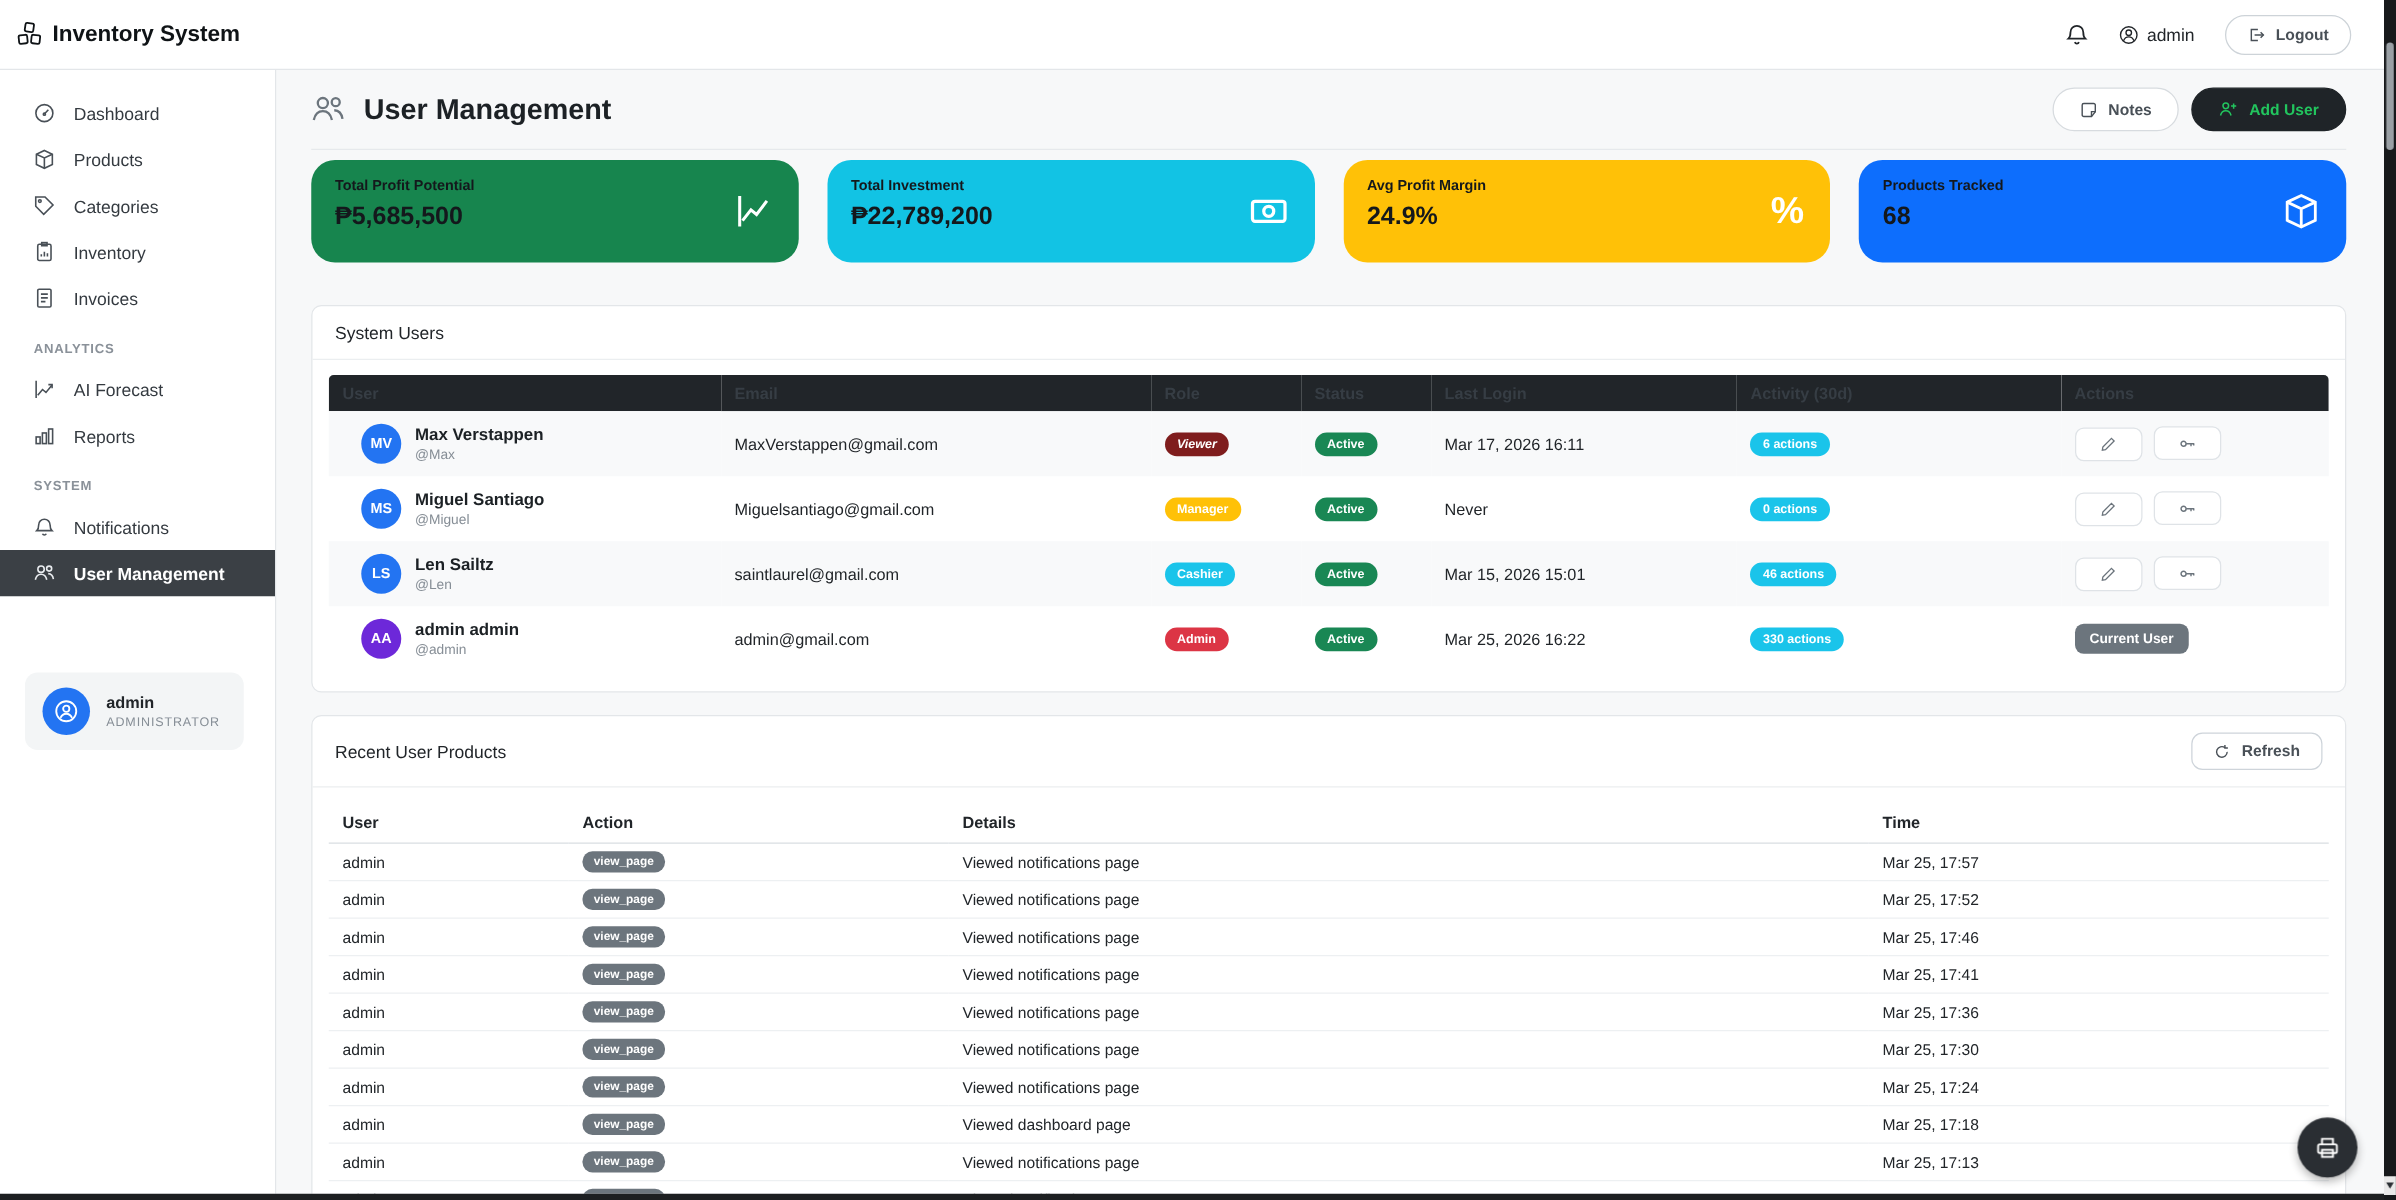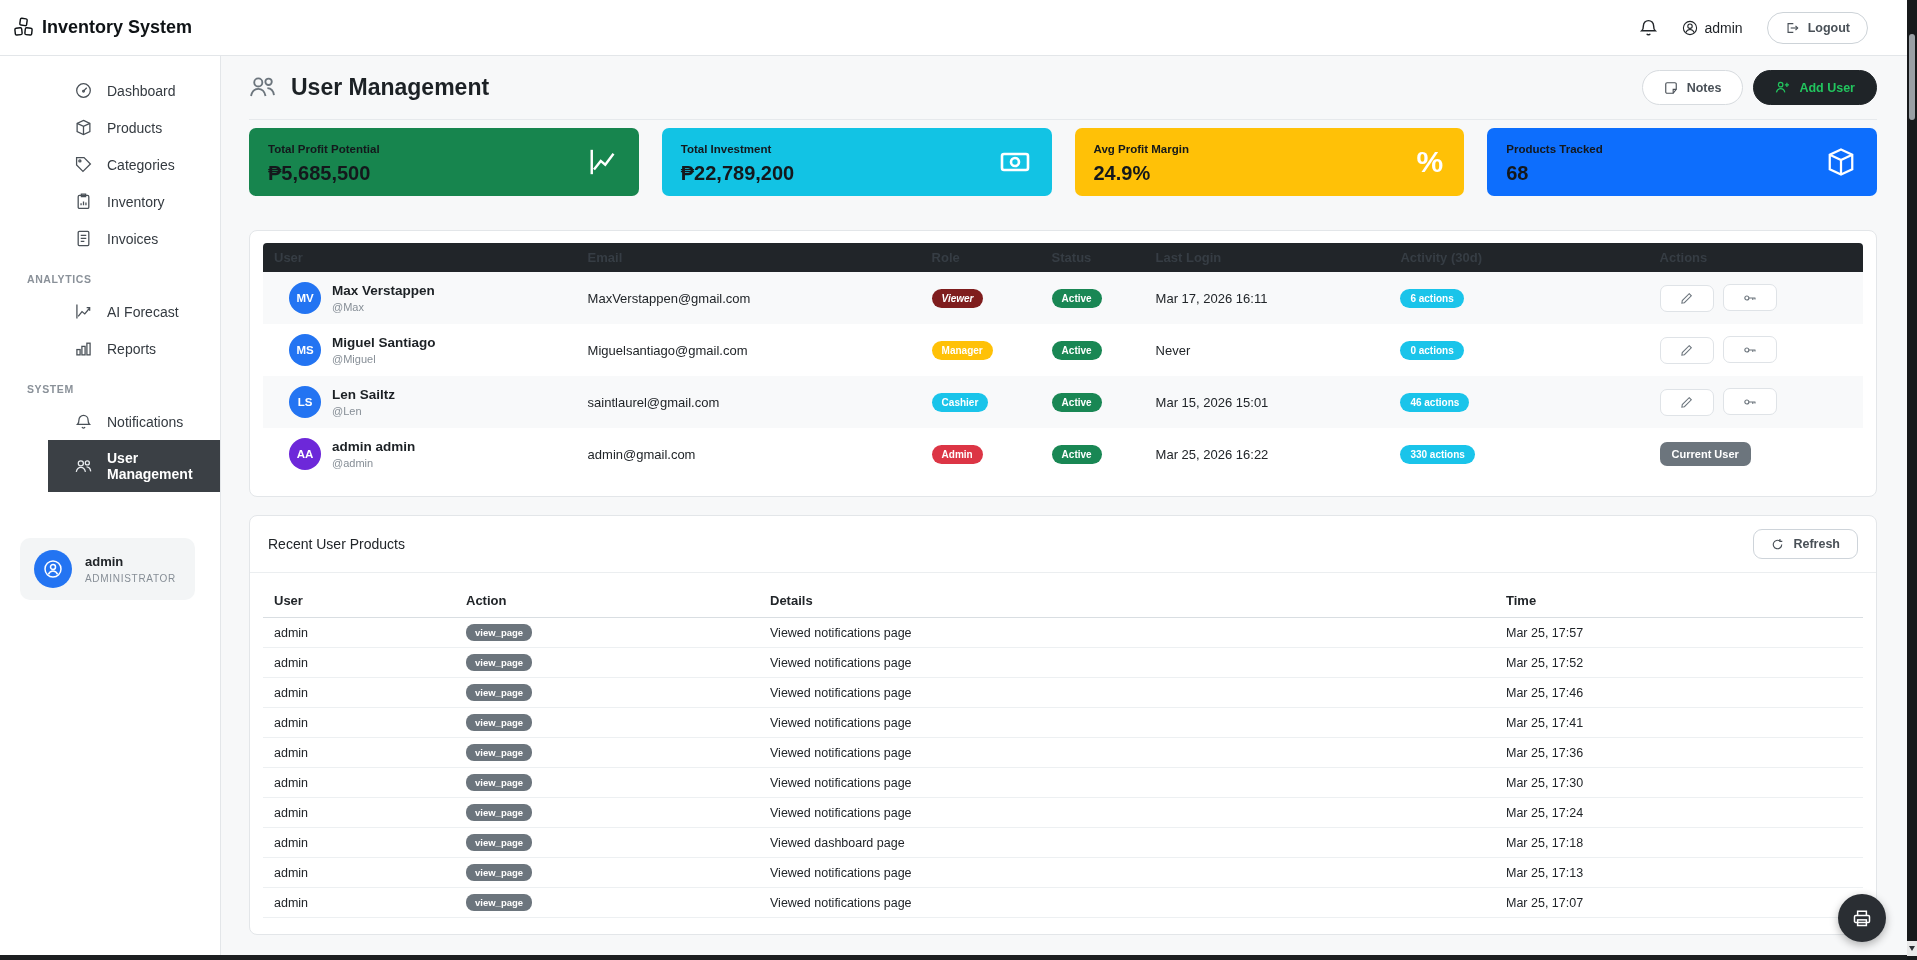--- a/index.html
+++ b/index.html
@@ -1,51 +1,51 @@
 <!DOCTYPE html>
 <html><head>
 <meta charset="utf-8">
 <style>
   * { box-sizing: border-box; margin: 0; padding: 0; }
   html,body { width:1917px; height:960px; overflow:hidden; }
   body { font-family:"Liberation Sans", sans-serif; background:#f7f8f9; color:#212529; position:relative; }
   svg { display:block; }
 
   
-  .topbar { position:fixed; top:0; left:0; right:0; height:56px; background:#fff; border-bottom:1px solid #e3e6e9; display:flex; align-items:center; padding:0 49px 0 13px; z-index:30; }
+  .topbar { position:fixed; top:0; left:0; right:0; height:56px; background:#fff; border-bottom:1px solid #e3e6e9; display:flex; align-items:center; padding:0 36px 0 13px; z-index:30; }
   .brand { display:flex; align-items:center; gap:8px; font-size:18px; font-weight:bold; color:#0f1316; }
   .topbar-right { margin-left:auto; display:flex; align-items:center; gap:24px; }
   .bell-btn { color:#212529; background:none; border:none; cursor:pointer; }
   .user-chip { display:flex; align-items:center; gap:7px; font-size:14px; color:#212529; }
   .logout-btn { display:flex; align-items:center; gap:9px; background:#fff; border:1px solid #cdd3d8; border-radius:17px; padding:8px 17px; font-family:inherit; font-size:12.5px; font-weight:bold; color:#495057; cursor:pointer; }
 
   
   .layout { position:absolute; top:56px; left:0; right:10px; bottom:5px; display:flex; }
   .sidebar { width:221px; flex:none; background:#fff; border-right:1px solid #e3e6e9; padding-top:16px; position:relative; }
-  .nav-item { display:flex; align-items:center; gap:15px; padding:10px 10px 10px 27px; font-size:14px; color:#343a40; cursor:pointer;margin-left:48px; }
+  .nav-item { display:flex; align-items:center; gap:15px; padding:10px 10px 10px 27px; font-size:14px; color:#343a40; cursor:pointer; }
   .nav-item .ic { color:#495057; width:17px; }
   .nav-item.active { background:#3b4045; color:#fff; font-weight:bold; }
   .nav-item.active .ic { color:#e9ecef; }
   .nav-section { padding:16px 0 8px 27px; font-size:10.5px; font-weight:bold; letter-spacing:.6px; color:#8a9199; }
   .profile-card { position:absolute; left:20px; right:25px; top:482px; background:#f3f5f6; border-radius:10px; padding:12px 14px; display:flex; align-items:center; gap:13px; }
   .profile-avatar { width:38px; height:38px; border-radius:50%; background:#2374f2; color:#fff; display:flex; align-items:center; justify-content:center; flex:none; }
   .profile-name { font-size:13px; font-weight:bold; color:#212529; }
   .profile-role { font-size:10px; letter-spacing:.7px; color:#868e96; margin-top:4px; }
 
   
   .main { flex:1; padding:0 30px 0 28px; overflow:hidden; }
   .page-head { display:flex; align-items:center; height:64px; border-bottom:1px solid #e6e9ec; }
   .page-title { display:flex; align-items:center; gap:15px; font-size:23px; font-weight:bold; color:#1c2125; }
   .page-title .ic { color:#6c757d; }
   .head-actions { margin-left:auto; display:flex; gap:10px; }
   .btn-notes { display:flex; align-items:center; gap:9px; background:#fff; border:1px solid #d7dbdf; border-radius:19px; padding:9px 21px; font-family:inherit; font-size:12.5px; font-weight:bold; color:#495057; cursor:pointer; }
   .btn-adduser { display:flex; align-items:center; gap:9px; background:#1f2428; border:1px solid #1f2428; border-radius:19px; padding:9px 21px; font-family:inherit; font-size:12.5px; font-weight:bold; color:#22c55e; cursor:pointer; }
 
   .stats { display:flex; gap:23px; margin-top:8px; }
-  .stat-card { flex:1; height:68px; border-radius:7px; position:relative; padding:15px 19px; color:#14181c; }
+  .stat-card { flex:1; height:82px; border-radius:19px; position:relative; padding:15px 19px; color:#14181c; }
   .stat-label { font-size:11.5px; font-weight:bold; }
   .stat-value { font-size:20px; font-weight:bold; margin-top:7px; }
   .stat-icon { position:absolute; right:21px; top:50%; transform:translateY(-50%); color:#fff; }
   .pct-glyph { font-size:30px; font-weight:bold; color:#fff; font-family:"Liberation Sans",sans-serif; }
 
   .panel { background:#fff; border:1px solid #e3e6e9; border-radius:8px; }
   .panel-users { margin-top:34px; }
   .panel-activity { margin-top:18px; }
   .panel-head { display:flex; align-items:center; padding:13px 18px; font-size:14px; color:#212529; border-bottom:1px solid #ebeef0; }
   .panel-head .spacer { margin-left:auto; }
@@ -301,20 +301,23 @@
         <span class="stat-icon">
           <svg width="30" height="30" viewBox="0 0 16 16" fill="none" stroke="currentColor" stroke-width="1.2">
             <path d="M8 1.3l6 2.8v7.8l-6 2.8-6-2.8V4.1z"></path>
               <path d="M2 4.1l6 2.8 6-2.8M8 6.9v7.8"></path>
           </svg>
         </span>
       </div>
     </div>
 
     <section class="panel panel-users">
+      <div class="panel-head">
+        <span>System Users</span>
+      </div>
       <div class="panel-body">
         <table class="users-table">
           <colgroup>
             <col style="width:19.6%">
               <col style="width:21.5%">
               <col style="width:7.5%">
               <col style="width:6.5%">
             <col style="width:15.3%">
               <col style="width:16.2%">
               <col style="width:13.4%">

